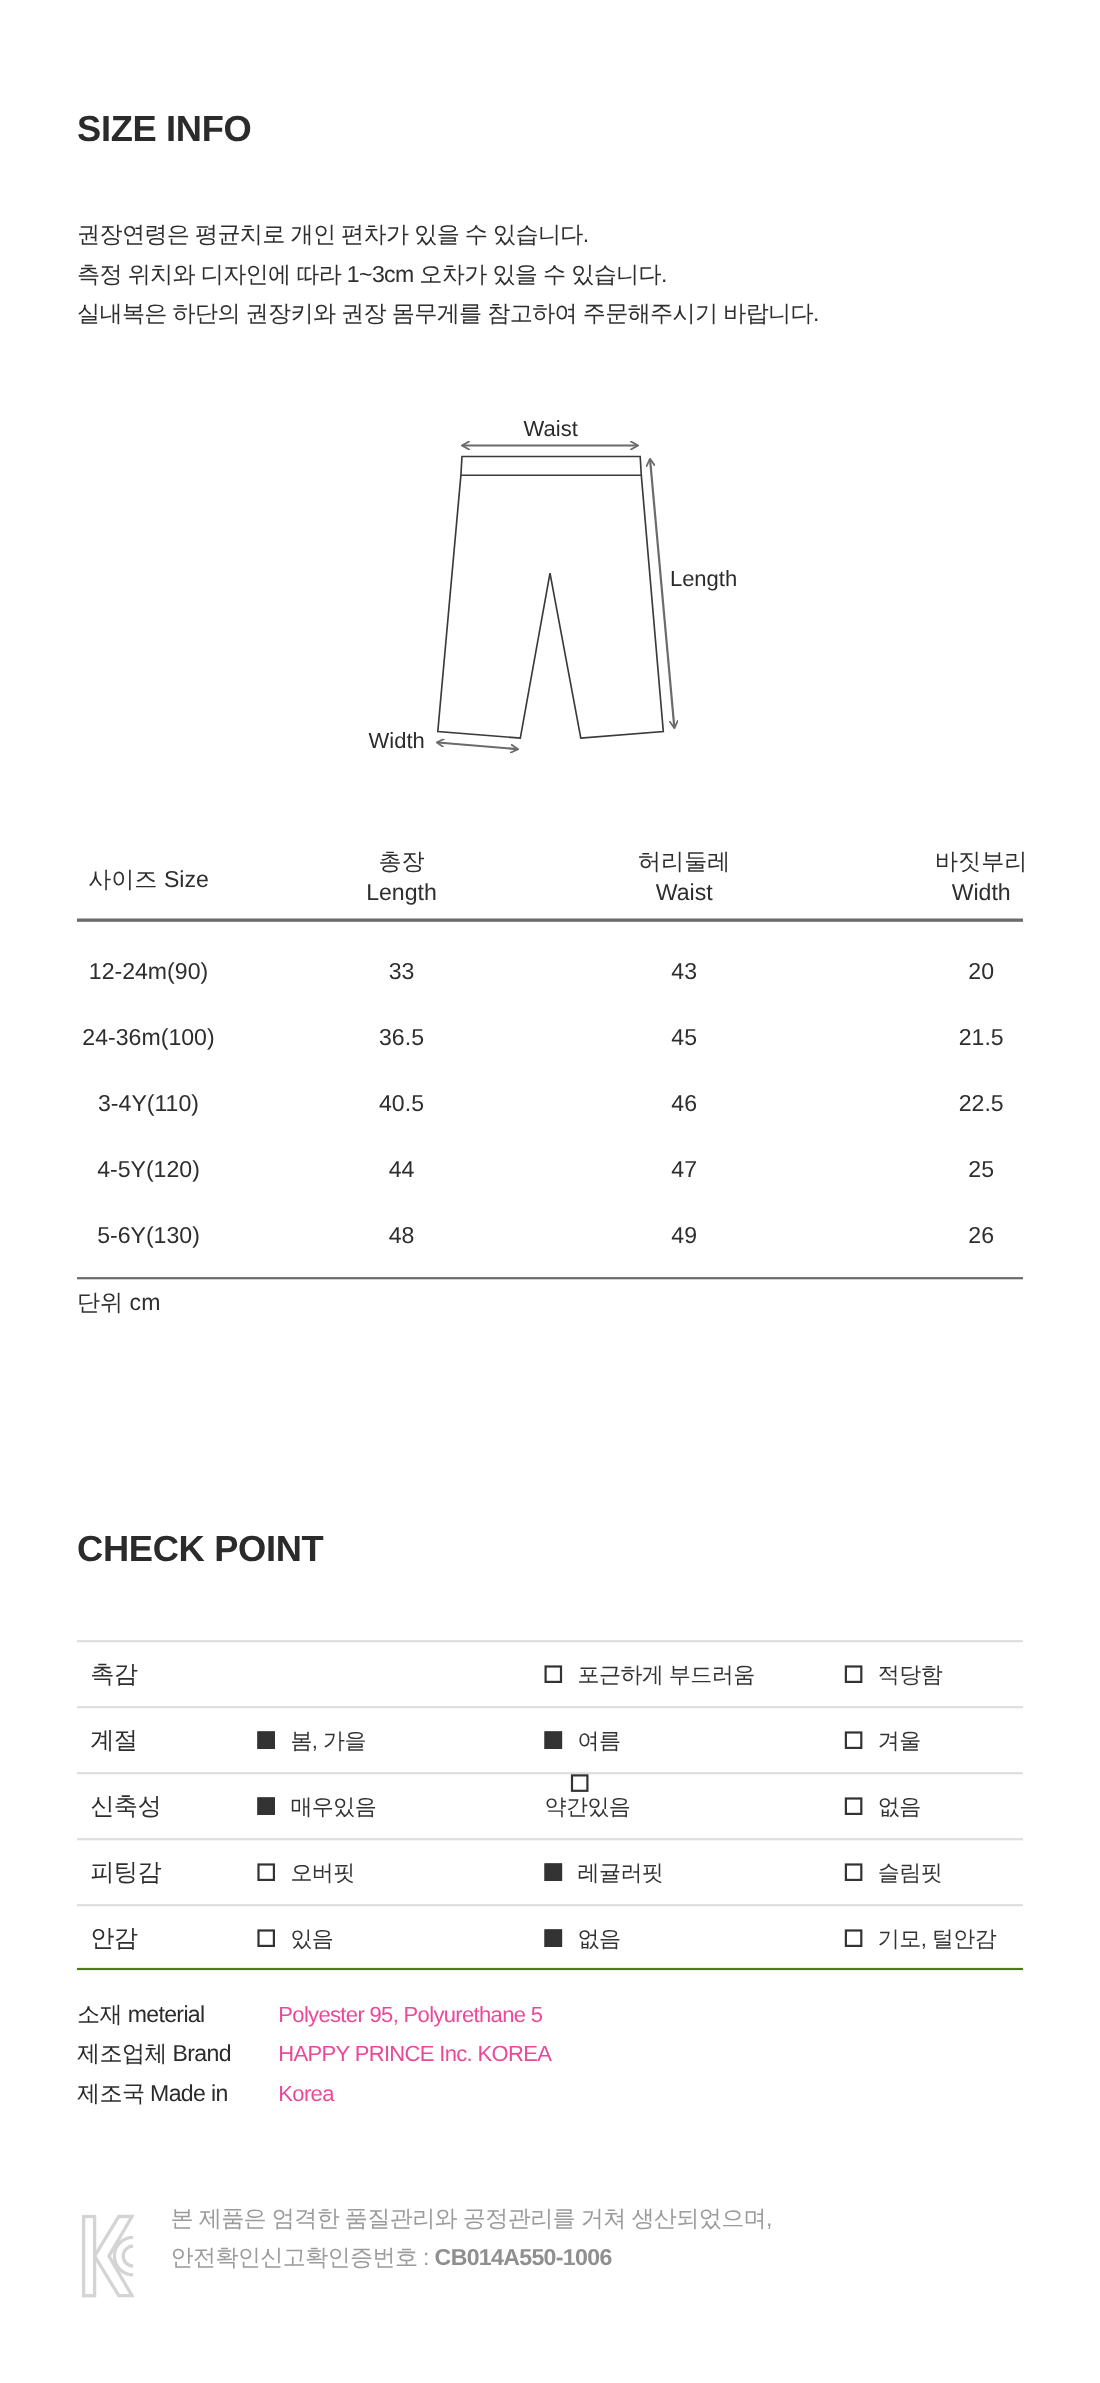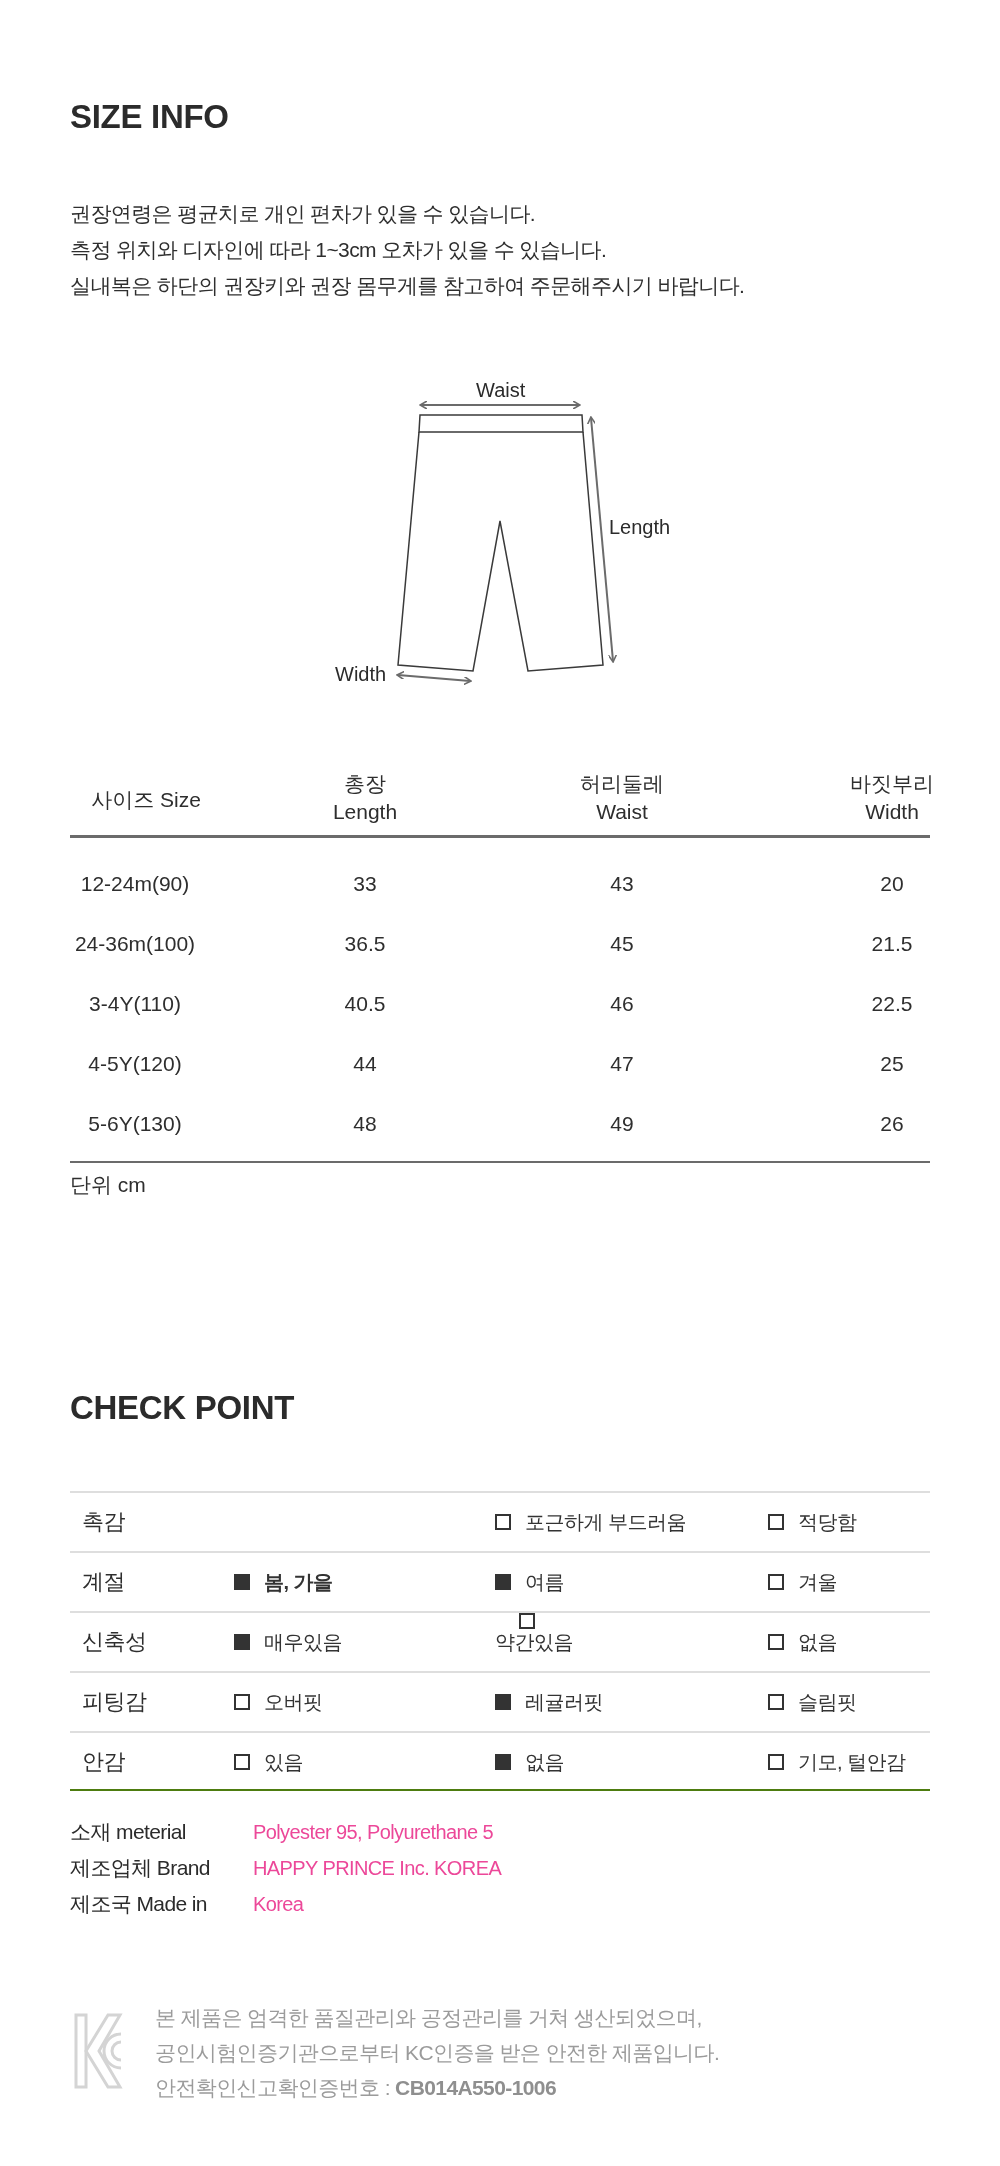--- a/index.html
+++ b/index.html
@@ -103,21 +103,21 @@
 
     <line x1="398" y1="675" x2="470" y2="681" stroke="#6b6b6b" stroke-width="2" marker-start="url(#ah)" marker-end="url(#ah)"></line>
   </svg>
   <div class="diag-label" style="left:476px; top:378px;">Waist</div>
   <div class="diag-label" style="left:609px; top:515px;">Length</div>
   <div class="diag-label" style="left:335px; top:662px;">Width</div>
 </div>
 
 <div class="size-table">
   <div class="size-header">
-    <div class="hcell single" style="left:76px;text-align:center;">
+    <div class="hcell single" style="left:65px;text-align:center;">
       <span>사이즈 Size</span>
     </div>
     <div class="hcell" style="left:295px;">
       <div>총장</div>
       <div>Length</div>
     </div>
     <div class="hcell" style="left:552px;">
       <div>허리둘레</div>
       <div>Waist</div>
     </div>
@@ -171,21 +171,21 @@
       <span class="box"></span>
       <span class="opt-label">포근하게 부드러움</span>
     </div>
     <div class="opt" style="left:698px;">
       <span class="box"></span>
       <span class="opt-label">적당함</span>
     </div>
   </div>
   <div class="check-row">
     <div class="check-label">계절</div>
-    <div class="opt" style="left:164px;font-weight:bold;">
+    <div class="opt" style="left:164px;">
       <span class="box checked"></span>
       <span class="opt-label">봄, 가을</span>
     </div>
     <div class="opt" style="left:425px;">
       <span class="box checked"></span>
       <span class="opt-label">여름</span>
     </div>
     <div class="opt" style="left:698px;">
       <span class="box"></span>
       <span class="opt-label">겨울</span>
@@ -261,15 +261,14 @@
 
       <path d="M12,39 L34,3 L46,3 L25,39 L46,75 L34,75 Z"></path>
 
       <path d="M47,22 A17,17 0 1 0 47,56"></path>
       <path d="M47,30 A9,9 0 1 0 47,48"></path>
     </g>
   </svg>
 </div>
 <div class="kc-text">
   <div class="kc-line">본 제품은 엄격한 품질관리와 공정관리를 거쳐 생산되었으며,</div>
-  <div class="kc-line">공인시험인증기관으로부터 KC인증을 받은 안전한 제품입니다.</div>
   <div class="kc-line"><span>안전확인신고확인증번호 : </span><span class="kc-cert">CB014A550-1006</span></div>
 </div>
 
 </body></html>

